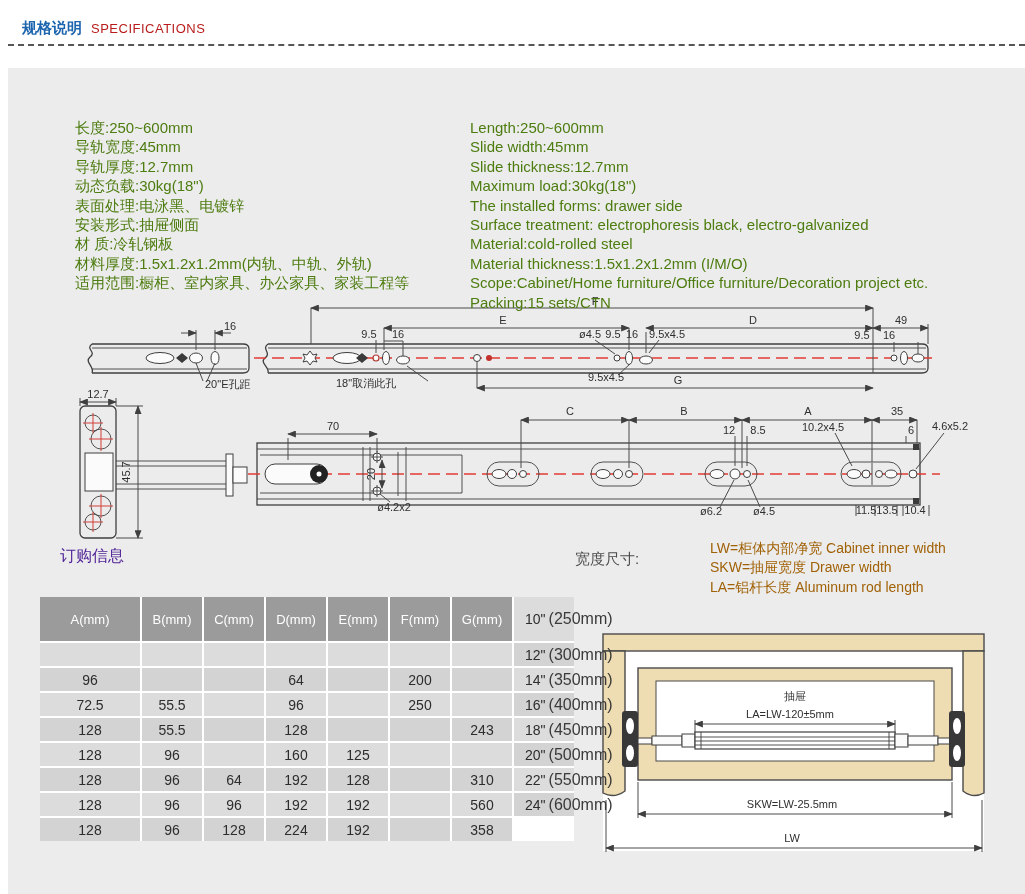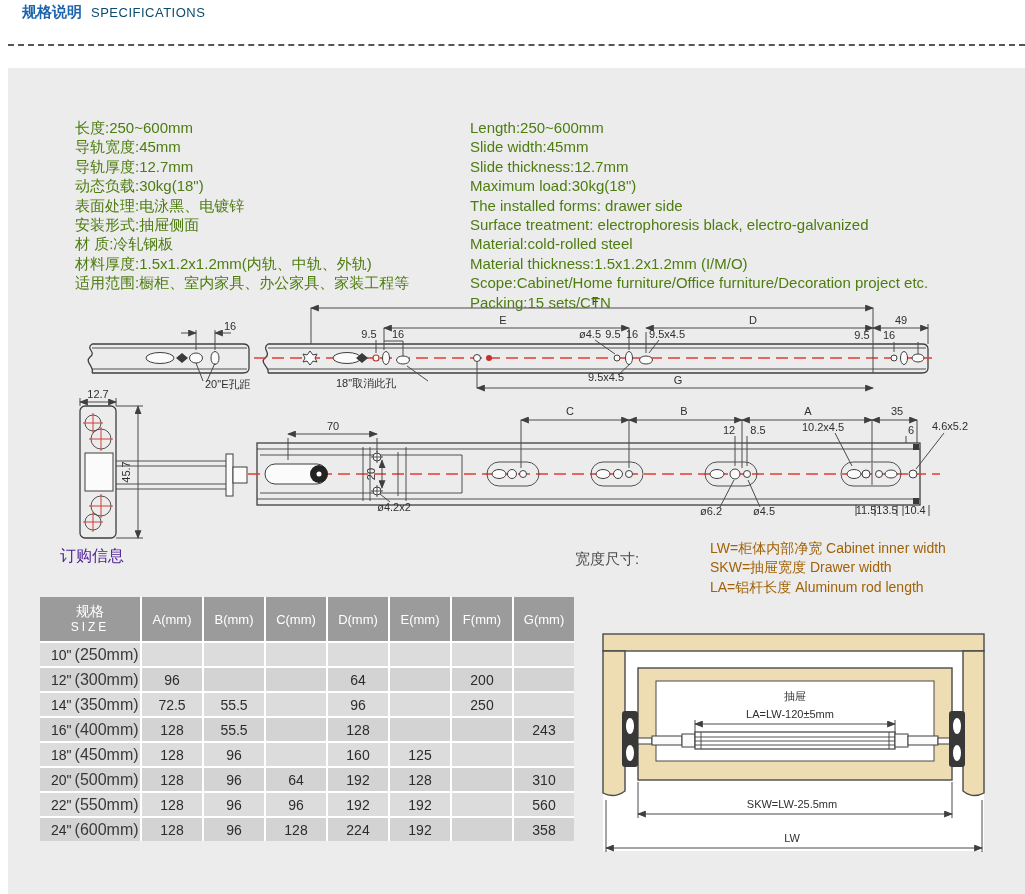--- a/index.html
+++ b/index.html
@@ -1,21 +1,21 @@
 <!DOCTYPE html>
 <html><head>
 <meta charset="utf-8">
 <style>
   html,body{margin:0;padding:0}
   body{width:1025px;height:894px;position:relative;background:#fff;overflow:hidden;
        font-family:"Liberation Sans","DejaVu Sans",sans-serif;}
   .panel{position:absolute;left:8px;right:0;top:68px;bottom:0;background:#ececed;z-index:0}
-  .page-header{position:absolute;left:22px;top:3px;display:flex;align-items:baseline;gap:9px;z-index:2}
+  .page-header{position:absolute;left:22px;top:19px;display:flex;align-items:baseline;gap:9px;z-index:2}
   .t-zh{font-size:15px;font-weight:bold;color:#1c64ad}
-  .t-en{font-size:13px;color:#0c4a6e;letter-spacing:.5px}
+  .t-en{font-size:13px;color:#b91c1c;letter-spacing:.5px}
   .dash{position:absolute;left:8px;right:0;top:44px;border-top:2px dashed #565656;z-index:2}
   .specs{position:absolute;top:118px;font-size:15px;line-height:19.4px;color:#4d7c0f;z-index:2;white-space:nowrap}
   .specs-zh{left:75px}
   .specs-en{left:470px}
   .order-heading{position:absolute;left:60px;top:546px;font-size:16px;color:#4c1d95;z-index:2}
   .width-heading{position:absolute;left:575px;top:550px;font-size:15px;color:#4c4c4c;z-index:2}
   .width-legend{position:absolute;left:710px;top:539px;font-size:14px;line-height:19.3px;color:#a16207;z-index:2;white-space:nowrap}
   .spec-table{position:absolute;left:40px;top:597px;display:grid;
       grid-template-columns:100px repeat(7,60px);grid-template-rows:44px repeat(8,23px);
       gap:2px;background:#fff;z-index:2}
@@ -281,24 +281,20 @@
 
 <div class="order-heading">订购信息</div>
 <div class="width-heading">宽度尺寸:</div>
 <div class="width-legend">
   <div>LW=柜体内部净宽 Cabinet inner width</div>
   <div>SKW=抽屉宽度 Drawer width</div>
   <div>LA=铝杆长度 Aluminum rod length</div>
 </div>
 
 <div class="spec-table">
-  <div class="th th0">
-    <span class="th-zh">规格</span>
-    <span class="th-en">SIZE</span>
-  </div>
   <div class="th">A(mm)</div>
   <div class="th">B(mm)</div>
   <div class="th">C(mm)</div>
   <div class="th">D(mm)</div>
   <div class="th">E(mm)</div>
   <div class="th">F(mm)</div>
   <div class="th">G(mm)</div>
 
   <div class="td lab rowA">
       <span class="sz">10"</span>

